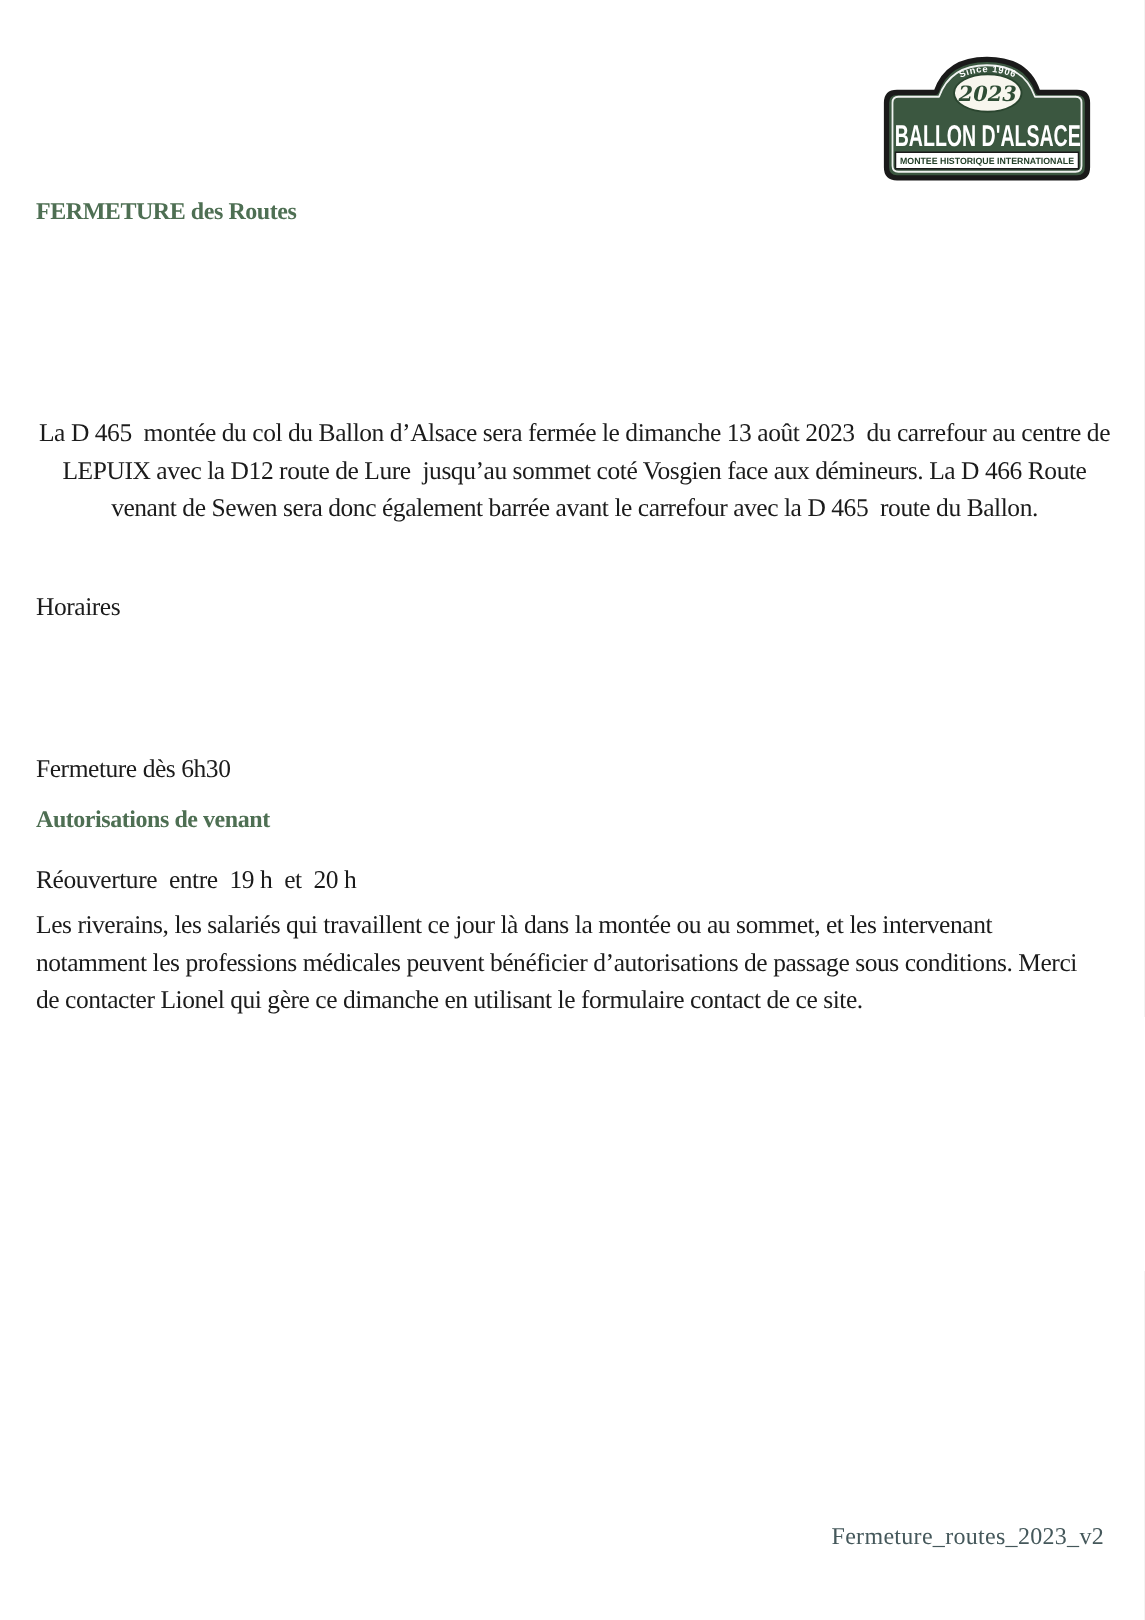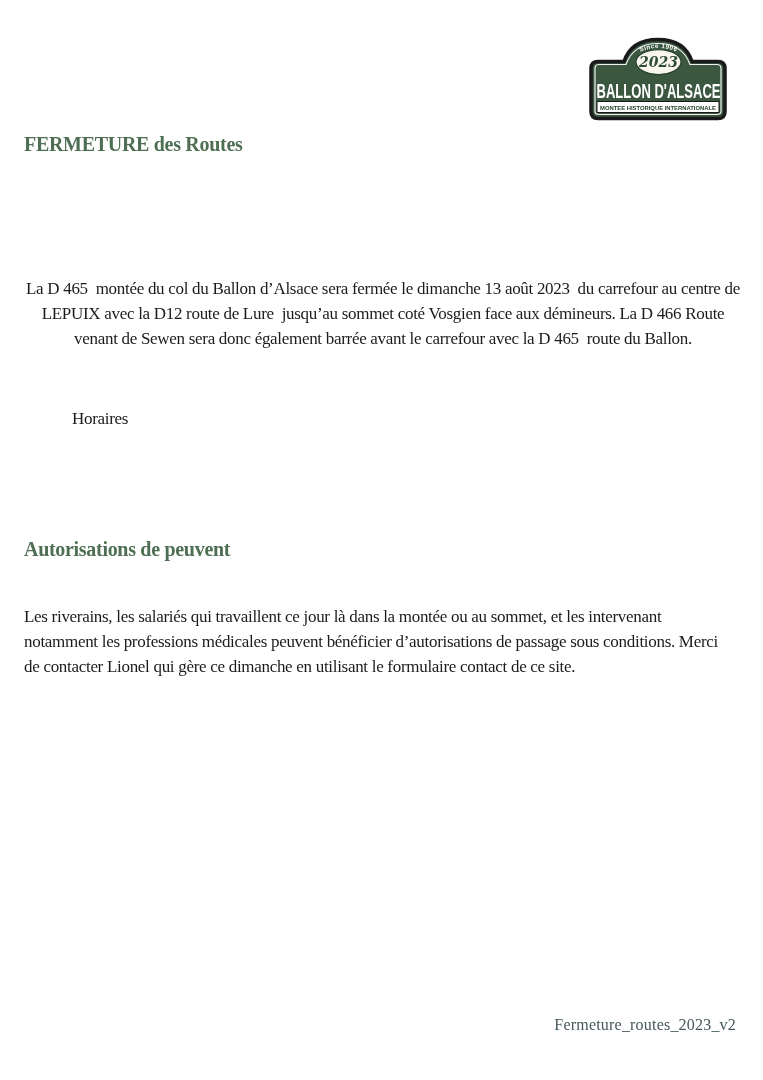--- a/index.html
+++ b/index.html
@@ -19,39 +19,39 @@
     left: 588px;
     top: 35px;
     width: 140px;
     height: 87px;
   }
   .logo svg { width: 100%; height: 100%; display: block; }
   .green-heading {
     position: absolute;
     left: 24px;
     color: var(--heading-green, #4e6f53);
-    font-size: 20px;
+    font-size: 16px;
     font-weight: bold;
     letter-spacing: -0.3px;
     white-space: pre-wrap;
   }
   .h-closure { top: 133px; }
   .h-date    { top: 183px; }
   .h-pass    { top: 538px; }
   .body-text {
     position: absolute;
     left: 24px;
     font-size: 17px;
     line-height: 25px;
     letter-spacing: -0.3px;
     color: #1b1b1b;
     white-space: pre-wrap;
   }
   .p-closure { top: 276px; width: 718px; text-align: center; }
-  .p-horaires { top: 406px; margin-left: 48px; }
+  .p-horaires { top: 392px; }
   .p-schedule { top: 452px; line-height: 24.5px; }
   .p-pass { top: 604px; width: 704px; }
   .footer-docname {
     position: absolute;
     right: 27px;
     top: 1016px;
     font-size: 16px;
     letter-spacing: 0.2px;
     color: var(--footer-color, #45585b);
     margin-left: 34px;
@@ -88,20 +88,24 @@
     </svg>
   </div>
 
   <h1 class="green-heading h-closure">FERMETURE des Routes</h1>
 
 
   <p class="body-text p-closure">La D 465  montée du col du Ballon d’Alsace sera fermée le dimanche 13 août 2023  du carrefour au centre de LEPUIX avec la D12 route de Lure  jusqu’au sommet coté Vosgien face aux démineurs. La D 466 Route venant de Sewen sera donc également barrée avant le carrefour avec la D 465  route du Ballon.</p>
 
   <p class="body-text p-horaires">Horaires</p>
 
+  <div class="body-text p-schedule">
+    <div>Fermeture dès 6h30</div>
+    <div>Réouverture  entre  19 h  et  20 h</div>
+  </div>
 
-  <h2 class="green-heading h-pass">Autorisations de peuvent</h2>
+  <h2 class="green-heading h-pass">Autorisations de venant</h2>
 
   <p class="body-text p-pass">Les riverains, les salariés qui travaillent ce jour là dans la montée ou au sommet, et les intervenant notamment les professions médicales peuvent bénéficier d’autorisations de passage sous conditions. Merci de contacter Lionel qui gère ce dimanche en utilisant le formulaire contact de ce site.</p>
 
   <div class="footer-docname">Fermeture_routes_2023_v2</div>
 
 </div>
 
 </body></html>

